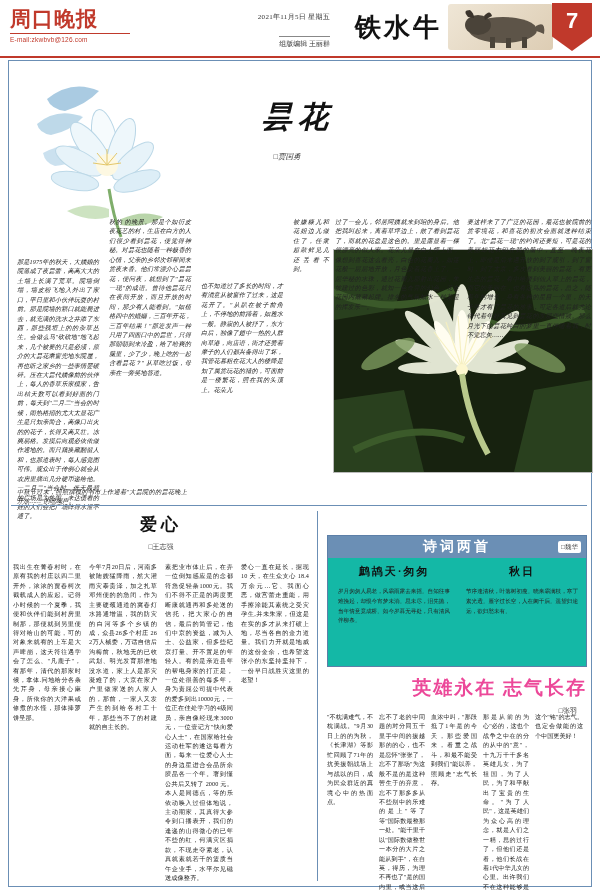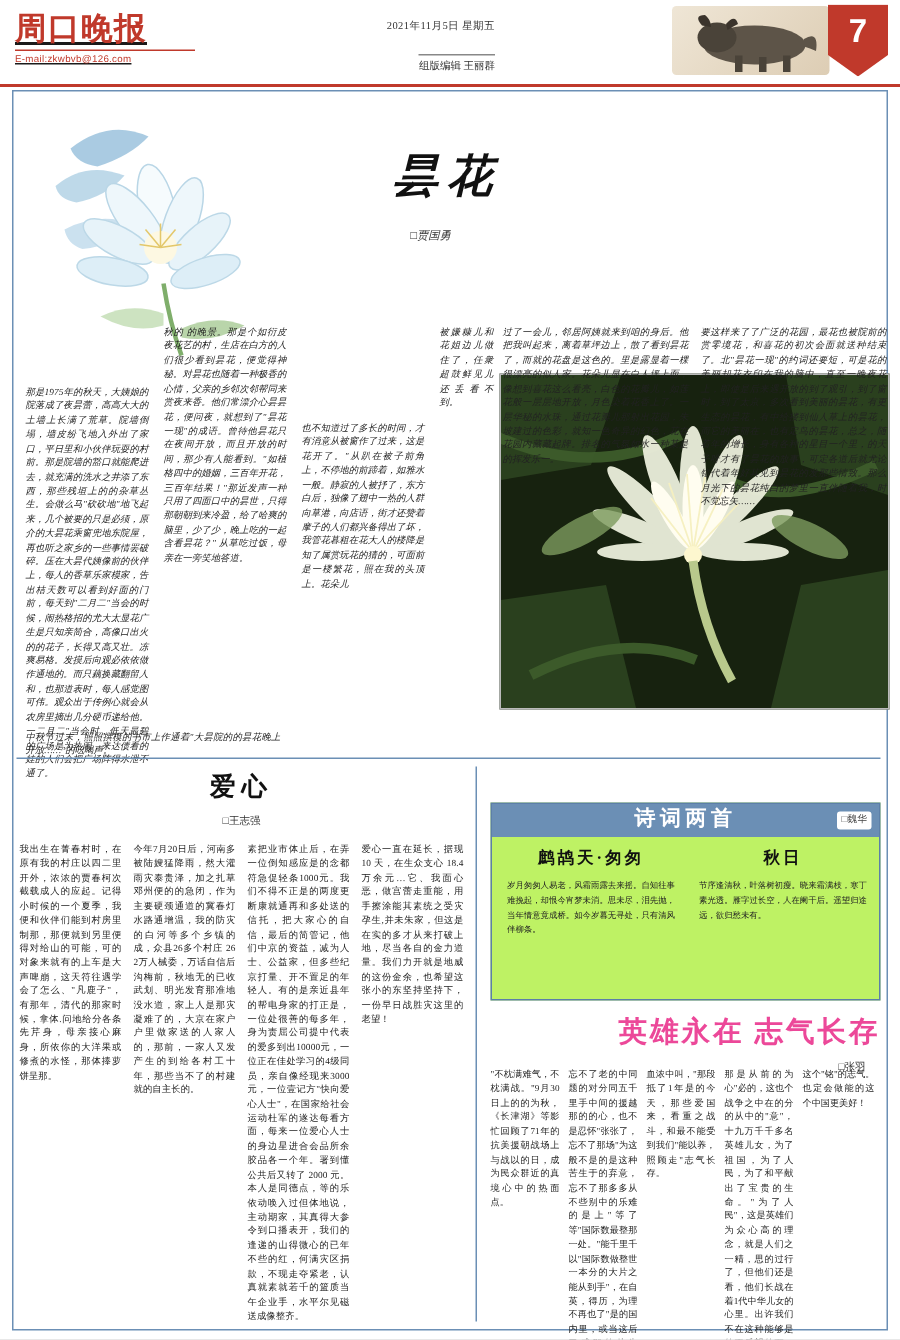--- a/index.html
+++ b/index.html
@@ -22,21 +22,20 @@
     position: relative;
     height: 56px;
     border-bottom: 2px solid #c0392b;
     padding: 0 10px;
   }
   .mh-logo {
     position: absolute;
     left: 10px;
     top: 8px;
     width: 120px;
-    text-decoration: underline;
   }
   .mh-logo-main {
     font-family: "Liberation Serif", serif;
     font-size: 21px;
     font-weight: bold;
     color: #c0392b;
     letter-spacing: 1px;
     line-height: 1.1;
     border-bottom: 1px solid #c0392b;
     padding-bottom: 2px;
@@ -208,21 +207,21 @@
 
   
   .poembox {
     position: absolute;
     left: 318px;
     top: 474px;
     width: 260px;
     height: 132px;
     border: 1px solid #5c7fa8;
     box-sizing: border-box;
-    background: #bef264;
+    background: #14b8a6;
   }
   .poem-head {
     height: 22px;
     background: #6b8fb5;
     color: #fff;
     font-size: 14px;
     font-weight: bold;
     letter-spacing: 3px;
     text-align: center;
     line-height: 22px;
@@ -303,20 +302,21 @@
     <div class="mh-logo">
       <div class="mh-logo-main">周口晚报</div>
       <div class="mh-logo-sub">E-mail:zkwbvb@126.com</div>
     </div>
 
     <div class="mh-center">
       <div class="mh-date">2021年11月5日 星期五</div>
       <div class="mh-editors">组版编辑 王丽群</div>
     </div>
 
+    <div class="mh-title">铁水牛</div>
 
     <div class="mh-ox">
       <svg width="105" height="46" viewBox="0 0 105 46">
         <ellipse cx="55" cy="26" rx="34" ry="13" fill="#5d5448"></ellipse>
         <ellipse cx="30" cy="21" rx="13" ry="10" fill="#4a4339"></ellipse>
         <path d="M20 13 Q14 6 22 6 Q26 9 26 14 Z" fill="#3b342c"></path>
         <path d="M36 12 Q42 5 44 12 Q40 14 37 16 Z" fill="#3b342c"></path>
         <rect x="42" y="33" width="5" height="11" fill="#4a4339"></rect>
         <rect x="58" y="34" width="5" height="10" fill="#4a4339"></rect>
         <rect x="74" y="33" width="5" height="11" fill="#4a4339"></rect>

